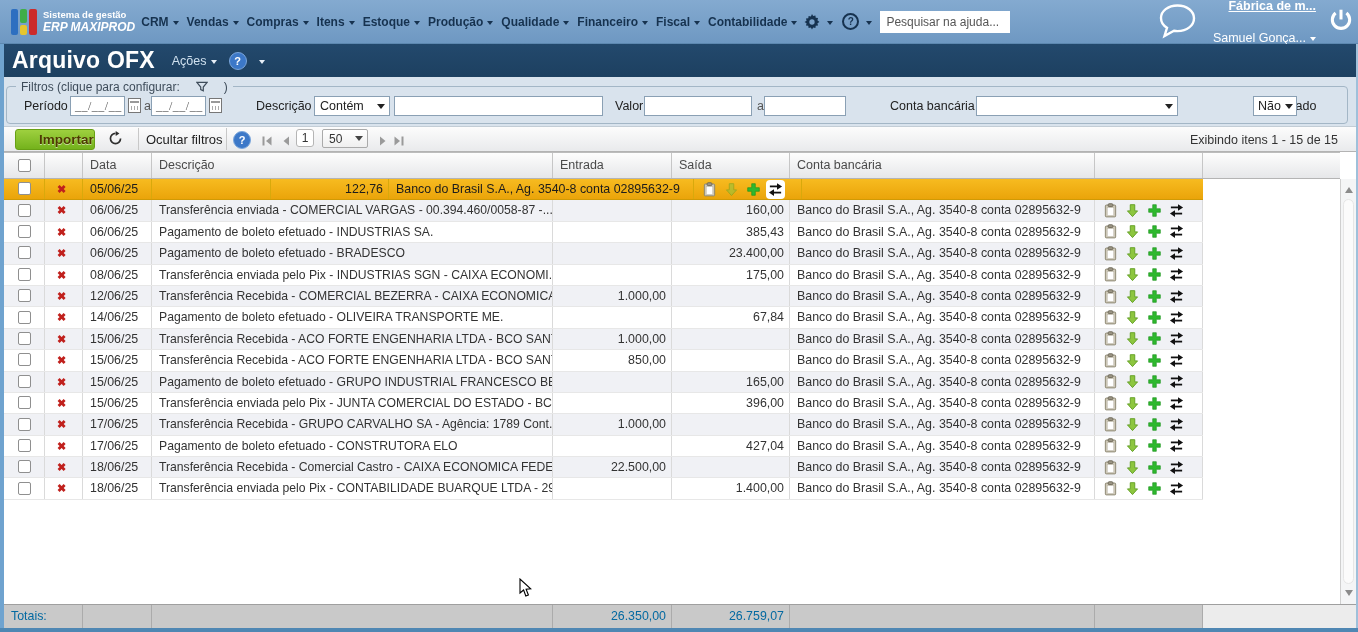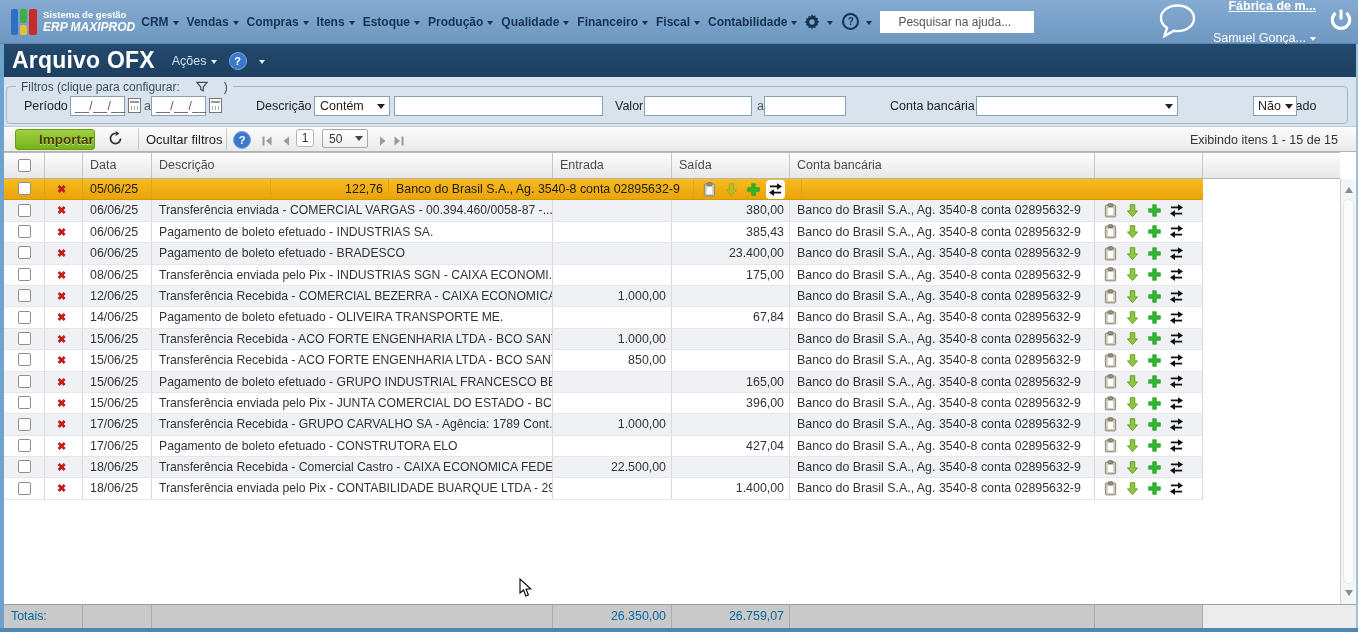--- a/index.html
+++ b/index.html
@@ -14,41 +14,41 @@
   .blk-y{width:7px;height:10px;background:#e5c52e;border-radius:2px;}
   .blk-r{width:8px;height:26px;background:#cc2a2a;border-radius:2px;}
   .logo-txt{margin-left:6px;color:#fff;line-height:1.2;}
   .logo-txt .l1{font-size:9.5px;font-weight:700;}
   .logo-txt .l2{font-size:12px;font-weight:700;font-style:italic;white-space:nowrap;}
   .menu{display:flex;align-items:center;margin-left:2px;}
   .mi{display:flex;align-items:center;padding:0 4px;font-size:12px;font-weight:700;color:#16324f;cursor:pointer;white-space:nowrap;}
   .car{width:0;height:0;border-left:3.5px solid transparent;border-right:3.5px solid transparent;border-top:4.5px solid #16324f;margin-left:4px;margin-top:2px;display:inline-block;}
   .nav-ico{display:flex;align-items:center;padding:0 3px;}
   .qmark-nav{width:13px;height:13px;border:2px solid #16324f;border-radius:50%;color:#16324f;font-size:10px;font-weight:700;display:flex;align-items:center;justify-content:center;}
-  .search{margin-left:8px;width:118px;height:20px;border:1px solid #ffffff;background:#fff;font-size:12px;color:#444;padding:0 17px;outline:none;font-family:"Liberation Sans",sans-serif;}
+  .search{margin-left:8px;width:118px;height:20px;border:1px solid #ffffff;background:#fff;font-size:12px;color:#444;padding:0 5px;outline:none;font-family:"Liberation Sans",sans-serif;}
   .search::placeholder{color:#555;}
   .nav-right{margin-left:auto;display:flex;align-items:center;margin-right:4px;}
   .chat{margin-right:16px;margin-top:2px;}
   .acct{text-align:right;margin-right:12px;color:#fff;white-space:nowrap;}
   .acct .a1{font-size:12.5px;font-weight:700;text-decoration:underline;}
   .acct .a2{font-size:12.5px;display:flex;align-items:center;justify-content:flex-end;margin-top:18px;}
   .acct .a2 .car{border-top-color:#fff;}
   
   .titlebar{position:absolute;left:0;top:44px;width:1358px;height:33px;background:linear-gradient(#23496d,#1d4060);display:flex;align-items:center;}
   .pg-title{color:#fff;font-size:23px;font-weight:700;margin-left:12px;letter-spacing:.2px;}
   .acoes{margin-left:17px;color:#cfe0ee;font-size:12.5px;display:flex;align-items:center;cursor:pointer;}
   .acoes .car{border-top-color:#e7eff7;}
   .qmark-blue{width:16px;height:16px;background:#3c78c8;border:1px solid #7aa6dc;border-radius:50%;color:#fff;font-size:11px;font-weight:700;display:flex;align-items:center;justify-content:center;margin-left:12px;}
   .tb-car{margin-left:12px;}
   
   .filterpanel{position:absolute;left:0;top:77px;width:1358px;height:49px;background:#d9e3ed;}
   .fset{position:absolute;left:6px;top:9px;width:1342px;height:38px;border:1px solid #a3b6c6;border-radius:4px;box-sizing:border-box;}
   .legend{position:absolute;left:16px;top:2px;background:#d9e3ed;padding:0 5px;font-size:12px;color:#3e4c5a;display:flex;align-items:center;gap:16px;height:15px;}
   .fl{position:absolute;top:22px;font-size:12.5px;color:#222;white-space:nowrap;}
-  .fin{position:absolute;top:19px;height:20px;border:1px solid #8aa0b4;background:#fff;box-sizing:border-box;font-size:12px;color:#444;font-family:Liberation Sans, sans-serif;padding:0 4px;}
+  .fin{position:absolute;top:19px;height:20px;border:1px solid #8aa0b4;background:#fff;box-sizing:border-box;font-size:12px;color:#444;font-family:Liberation Serif, serif;padding:0 4px;}
   .datein{text-align:center;letter-spacing:.5px;color:#555;line-height:18px;}
   .cal{position:absolute;top:21px;width:13px;height:15px;background:#fff;border:1px solid #777;box-sizing:border-box;}
   .cal:before{content:"";position:absolute;left:1px;right:1px;top:2px;height:2px;background:#999;}
   .cal:after{content:"";position:absolute;left:2px;top:7px;width:7px;height:4px;background:repeating-linear-gradient(90deg,#aaa 0 1px,transparent 1px 3px);}
   .fsel{position:absolute;top:19px;height:20px;border:1px solid #8aa0b4;background:#fff;box-sizing:border-box;display:flex;align-items:center;font-size:12.5px;color:#222;padding-left:5px;}
   .fsel .sc{margin-left:auto;margin-right:4px;width:0;height:0;border-left:4px solid transparent;border-right:4px solid transparent;border-top:5px solid #222;flex:none;}
   
   .toolbar{position:absolute;left:0;top:126px;width:1358px;height:26px;background:linear-gradient(#fcfcfc,#e9eaec);border-top:1px solid #c3cdd6;border-bottom:1px solid #b3b3b3;box-sizing:border-box;}
   .btn-import{position:absolute;left:15px;top:2px;width:80px;height:21px;background:linear-gradient(#9ed03f,#74b21c);border:1px solid #67a014;border-radius:3px;box-sizing:border-box;text-align:center;font-size:13.5px;font-weight:700;color:#4e3a00;text-shadow:0 1px 0 rgba(255,255,255,.55);line-height:19px;cursor:pointer;padding-left:23px;}
   .tsep{position:absolute;top:1px;width:1px;height:22px;background:#c8c8c8;}
@@ -333,21 +333,21 @@
             </svg>
           </span>
         </span>
       </div>
       <div class="grow alt">
         <span class="c c0"><span class="cb"></span></span>
         <span class="c c1"><span class="redx">✖</span></span>
         <span class="c c2">06/06/25</span>
         <span class="c c3">Transferência enviada - COMERCIAL VARGAS - 00.394.460/0058-87 -...</span>
         <span class="c c4 num"></span>
-        <span class="c c5 num">380,00</span>
+        <span class="c c5 num">160,00</span>
         <span class="c c6">Banco do Brasil S.A., Ag. 3540-8 conta 02895632-9</span>
         <span class="c c7 acts">
           <span class="ic">
             <svg viewBox="0 0 16 16">
               <rect x="2.5" y="2.2" width="11" height="12.6" rx="1" fill="#cfc9b8" stroke="#8a846f"></rect>
               <rect x="4.5" y="4.8" width="7" height="8.6" fill="#fff" stroke="#b5b0a0" stroke-width=".5"></rect>
               <rect x="5.5" y=".8" width="5" height="3" rx="1" fill="#9c9685" stroke="#6f6a5a"></rect>
             </svg>
           </span>
           <span class="ic">

